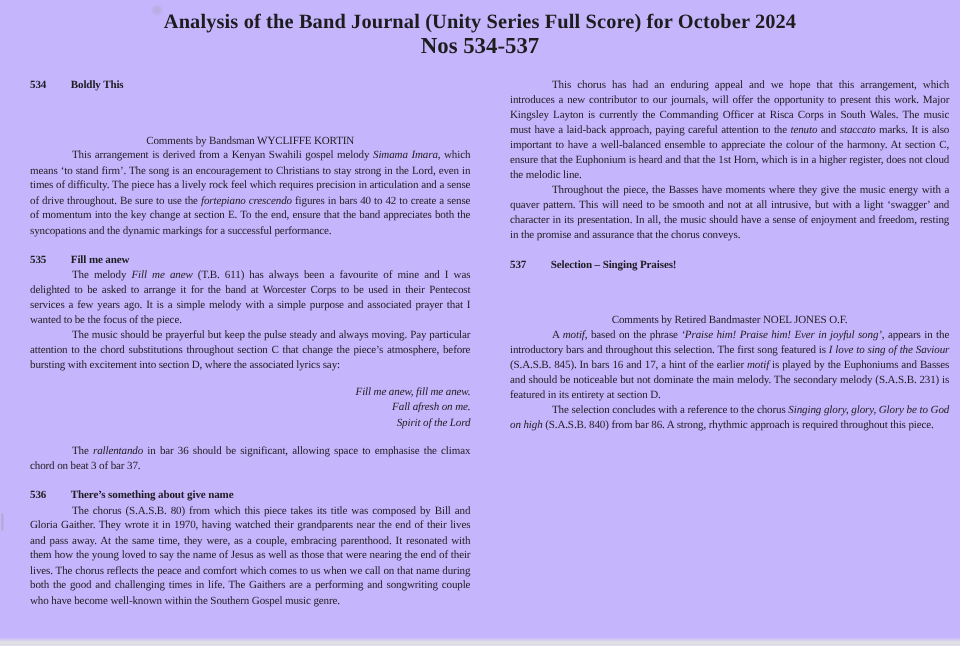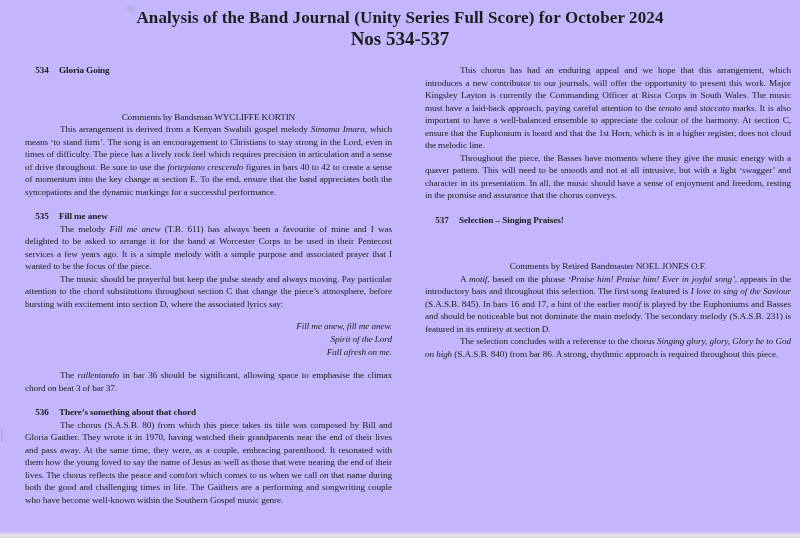--- a/index.html
+++ b/index.html
@@ -16,21 +16,21 @@
   .columns { display:flex; padding-left:25px; padding-right:9px; gap:33px; align-items:flex-start; }
   .col {
     width:367px; flex:0 0 367px;
     font-size:9.2px; line-height:12.5px; letter-spacing:-0.1px;
     text-align:justify;
   }
   .col-right { width:366px; flex:0 0 366px; }
   .sec { margin-top:12px; }
   .col > .sec:first-child { margin-top:0; }
   .sec-head { font-weight:bold; text-align:left; }
-  .sec-num { display:inline-block; width:34px; font-weight:bold;text-align:center; }
+  .sec-num { display:inline-block; width:34px; font-weight:bold; }
   .byline { text-align:center; text-indent:0;margin-top:34px; }
   p.body { text-indent:35px; }
   .lyrics { text-align:right; font-style:italic; margin:10px 0 11px 0; }
   .lyric-line { line-height:12.8px; }
   
   .artifact { position:absolute; pointer-events:none; }
   .artifact-top { left:127px; top:5px; width:8px; height:7px; border-radius:50%;
     background:#9a9a9a; opacity:0.25; filter:blur(1px); }
   .artifact-left { left:1px; top:428px; width:2px; height:14px;
     background:#8f8f8f; opacity:0.3; filter:blur(0.5px); }
@@ -49,43 +49,43 @@
     <div class="title-1">Analysis of the Band Journal (Unity Series Full Score) for October 2024</div>
     <div class="title-2">Nos 534-537</div>
   </div>
 
   <div class="columns">
 
     <div class="col">
 
       <section class="sec">
         <div class="sec-head">
-          <span class="sec-num">534</span><span class="sec-title">Gloria Going</span>
+          <span class="sec-num">534</span><span class="sec-title">Boldly This</span>
         </div>
         <div class="byline">Comments by Bandsman WYCLIFFE KORTIN</div>
         <p class="body">This arrangement is derived from a Kenyan Swahili gospel melody <i>Simama Imara</i>, which means ‘to stand firm’. The song is an encouragement to Christians to stay strong in the Lord, even in times of difficulty. The piece has a lively rock feel which requires precision in articulation and a sense of drive throughout. Be sure to use the <i>fortepiano crescendo</i> figures in bars 40 to 42 to create a sense of momentum into the key change at section E. To the end, ensure that the band appreciates both the syncopations and the dynamic markings for a successful performance.</p>
       </section>
 
       <section class="sec">
         <div class="sec-head">
           <span class="sec-num">535</span><span class="sec-title">Fill me anew</span>
         </div>
         <p class="body">The melody <i>Fill me anew</i> (T.B. 611) has always been a favourite of mine and I was delighted to be asked to arrange it for the band at Worcester Corps to be used in their Pentecost services a few years ago. It is a simple melody with a simple purpose and associated prayer that I wanted to be the focus of the piece.</p>
         <p class="body">The music should be prayerful but keep the pulse steady and always moving. Pay particular attention to the chord substitutions throughout section C that change the piece’s atmosphere, before bursting with excitement into section D, where the associated lyrics say:</p>
         <div class="lyrics">
           <div class="lyric-line">Fill me anew, fill me anew.</div>
+          <div class="lyric-line">Fall afresh on me.</div>
           <div class="lyric-line">Spirit of the Lord</div>
-          <div class="lyric-line">Fall afresh on me.</div>
         </div>
         <p class="body">The <i>rallentando</i> in bar 36 should be significant, allowing space to emphasise the climax chord on beat 3 of bar 37.</p>
       </section>
 
       <section class="sec">
         <div class="sec-head">
-          <span class="sec-num">536</span><span class="sec-title">There’s something about that chord</span>
+          <span class="sec-num">536</span><span class="sec-title">There’s something about give name</span>
         </div>
         <p class="body">The chorus (S.A.S.B. 80) from which this piece takes its title was composed by Bill and Gloria Gaither. They wrote it in 1970, having watched their grandparents near the end of their lives and pass away. At the same time, they were, as a couple, embracing parenthood. It resonated with them how the young loved to say the name of Jesus as well as those that were nearing the end of their lives. The chorus reflects the peace and comfort which comes to us when we call on that name during both the good and challenging times in life. The Gaithers are a performing and songwriting couple who have become well-known within the Southern Gospel music genre.</p>
       </section>
 
     </div>
 
     <div class="col col-right">
 
       <p class="body">This chorus has had an enduring appeal and we hope that this arrangement, which introduces a new contributor to our journals, will offer the opportunity to present this work. Major Kingsley Layton is currently the Commanding Officer at Risca Corps in South Wales. The music must have a laid-back approach, paying careful attention to the <i>tenuto</i> and <i>staccato</i> marks. It is also important to have a well-balanced ensemble to appreciate the colour of the harmony. At section C, ensure that the Euphonium is heard and that the 1st Horn, which is in a higher register, does not cloud the melodic line.</p>
       <p class="body">Throughout the piece, the Basses have moments where they give the music energy with a quaver pattern. This will need to be smooth and not at all intrusive, but with a light ‘swagger’ and character in its presentation. In all, the music should have a sense of enjoyment and freedom, resting in the promise and assurance that the chorus conveys.</p>

